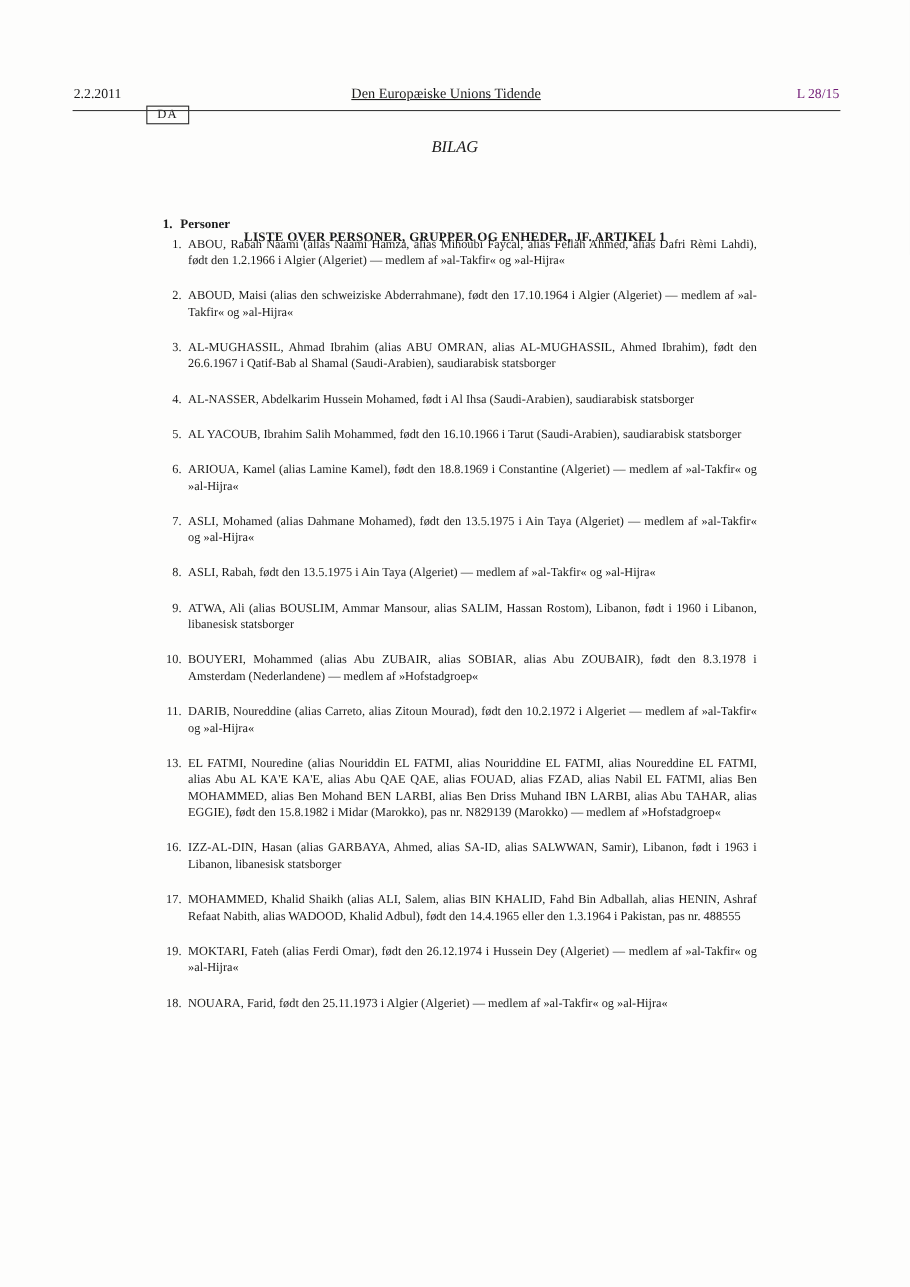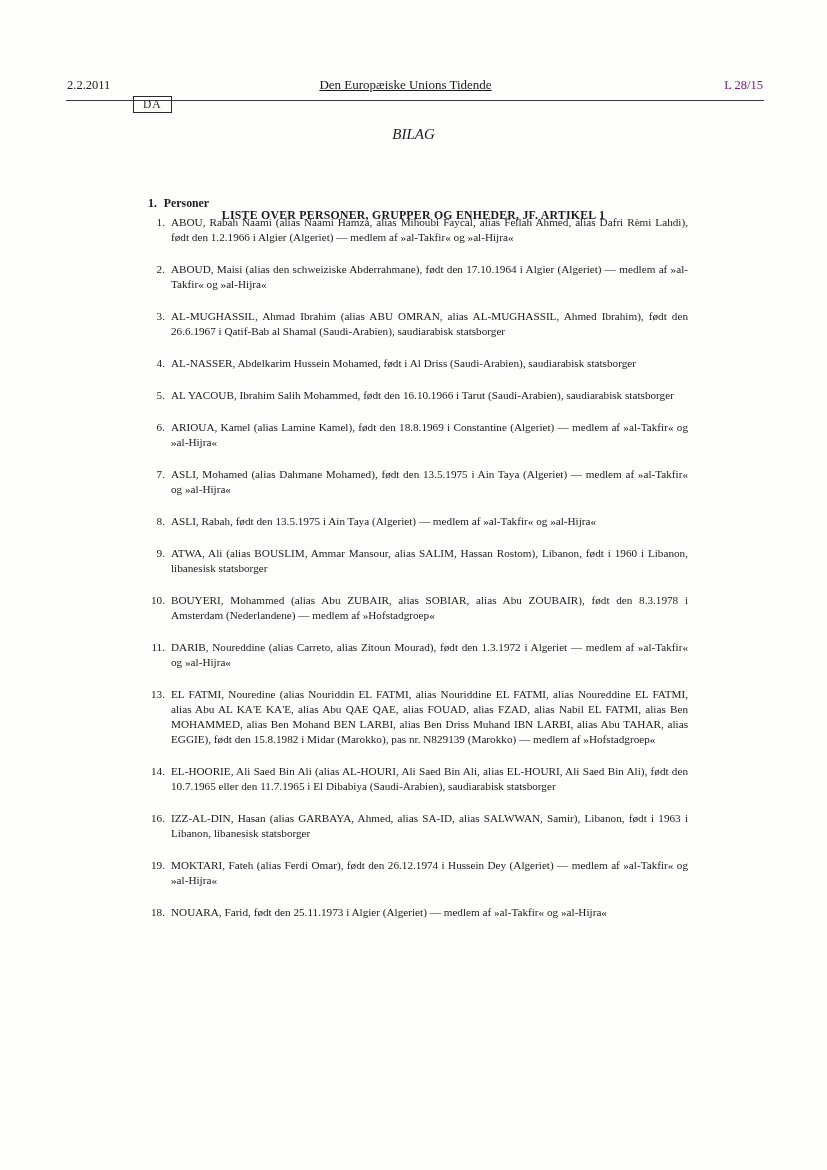--- a/index.html
+++ b/index.html
@@ -145,21 +145,21 @@
       <div class="item">
         <span class="num">2.</span>
         <span class="text">ABOUD, Maisi (alias den schweiziske Abderrahmane), født den 17.10.1964 i Algier (Algeriet) — medlem af »al-Takfir« og »al-Hijra«</span>
       </div>
       <div class="item">
         <span class="num">3.</span>
         <span class="text">AL-MUGHASSIL, Ahmad Ibrahim (alias ABU OMRAN, alias AL-MUGHASSIL, Ahmed Ibrahim), født den 26.6.1967 i Qatif-Bab al Shamal (Saudi-Arabien), saudiarabisk statsborger</span>
       </div>
       <div class="item">
         <span class="num">4.</span>
-        <span class="text">AL-NASSER, Abdelkarim Hussein Mohamed, født i Al Driss (Saudi-Arabien), saudiarabisk statsborger</span>
+        <span class="text">AL-NASSER, Abdelkarim Hussein Mohamed, født i Al Ihsa (Saudi-Arabien), saudiarabisk statsborger</span>
       </div>
       <div class="item">
         <span class="num">5.</span>
         <span class="text">AL YACOUB, Ibrahim Salih Mohammed, født den 16.10.1966 i Tarut (Saudi-Arabien), saudiarabisk statsborger</span>
       </div>
       <div class="item">
         <span class="num">6.</span>
         <span class="text">ARIOUA, Kamel (alias Lamine Kamel), født den 18.8.1969 i Constantine (Algeriet) — medlem af »al-Takfir« og »al-Hijra«</span>
       </div>
       <div class="item">
@@ -173,35 +173,35 @@
       <div class="item">
         <span class="num">9.</span>
         <span class="text">ATWA, Ali (alias BOUSLIM, Ammar Mansour, alias SALIM, Hassan Rostom), Libanon, født i 1960 i Libanon, libanesisk statsborger</span>
       </div>
       <div class="item">
         <span class="num">10.</span>
         <span class="text">BOUYERI, Mohammed (alias Abu ZUBAIR, alias SOBIAR, alias Abu ZOUBAIR), født den 8.3.1978 i Amsterdam (Nederlandene) — medlem af »Hofstadgroep«</span>
       </div>
       <div class="item">
         <span class="num">11.</span>
-        <span class="text">DARIB, Noureddine (alias Carreto, alias Zitoun Mourad), født den 1.3.1972 i Algeriet — medlem af »al-Takfir« og »al-Hijra«</span>
+        <span class="text">DARIB, Noureddine (alias Carreto, alias Zitoun Mourad), født den 10.2.1972 i Algeriet — medlem af »al-Takfir« og »al-Hijra«</span>
       </div>
       <div class="item">
         <span class="num">13.</span>
         <span class="text">EL FATMI, Nouredine (alias Nouriddin EL FATMI, alias Nouriddine EL FATMI, alias Noureddine EL FATMI, alias Abu AL KA'E KA'E, alias Abu QAE QAE, alias FOUAD, alias FZAD, alias Nabil EL FATMI, alias Ben MOHAMMED, alias Ben Mohand BEN LARBI, alias Ben Driss Muhand IBN LARBI, alias Abu TAHAR, alias EGGIE), født den 15.8.1982 i Midar (Marokko), pas nr. N829139 (Marokko) — medlem af »Hofstadgroep«</span>
       </div>
       <div class="item">
-        <span class="num">14.</span>
-        <span class="text">EL-HOORIE, Ali Saed Bin Ali (alias AL-HOURI, Ali Saed Bin Ali, alias EL-HOURI, Ali Saed Bin Ali), født den 10.7.1965 eller den 11.7.1965 i El Dibabiya (Saudi-Arabien), saudiarabisk statsborger</span>
-      </div>
-      <div class="item">
         <span class="num">16.</span>
         <span class="text">IZZ-AL-DIN, Hasan (alias GARBAYA, Ahmed, alias SA-ID, alias SALWWAN, Samir), Libanon, født i 1963 i Libanon, libanesisk statsborger</span>
       </div>
       <div class="item">
+        <span class="num">17.</span>
+        <span class="text">MOHAMMED, Khalid Shaikh (alias ALI, Salem, alias BIN KHALID, Fahd Bin Adballah, alias HENIN, Ashraf Refaat Nabith, alias WADOOD, Khalid Adbul), født den 14.4.1965 eller den 1.3.1964 i Pakistan, pas nr. 488555</span>
+      </div>
+      <div class="item">
         <span class="num">19.</span>
         <span class="text">MOKTARI, Fateh (alias Ferdi Omar), født den 26.12.1974 i Hussein Dey (Algeriet) — medlem af »al-Takfir« og »al-Hijra«</span>
       </div>
       <div class="item">
         <span class="num">18.</span>
         <span class="text">NOUARA, Farid, født den 25.11.1973 i Algier (Algeriet) — medlem af »al-Takfir« og »al-Hijra«</span>
       </div>
     </div>
 
 </div>

